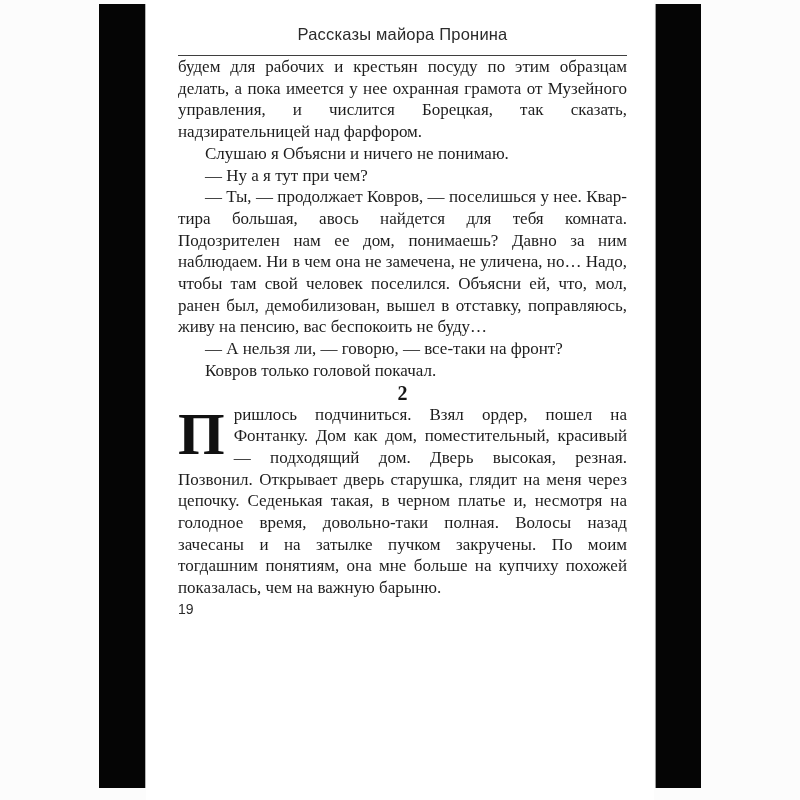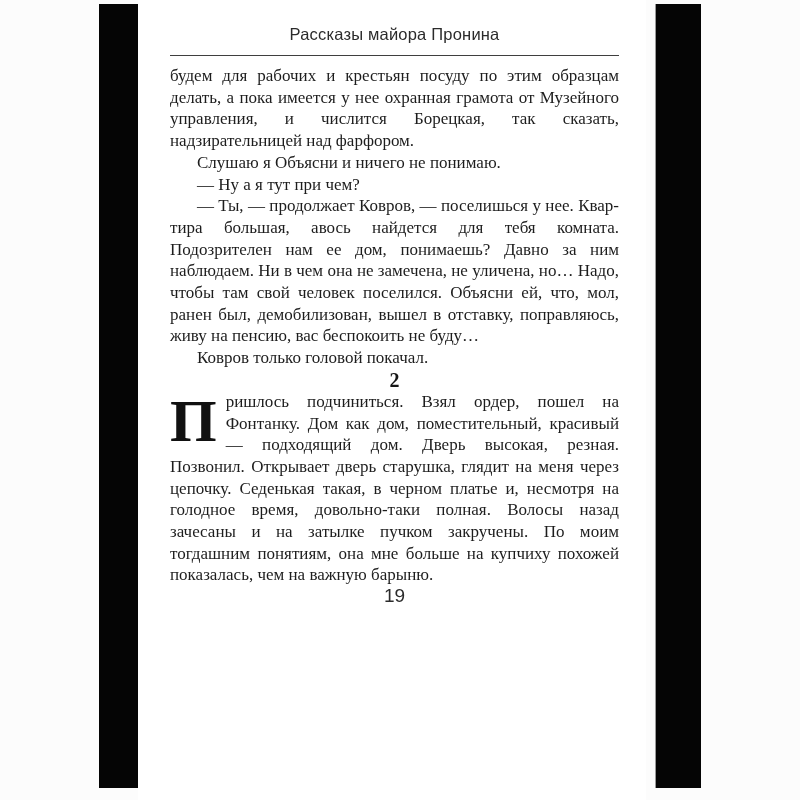--- a/index.html
+++ b/index.html
@@ -10,41 +10,40 @@
     overflow:hidden;
     font-family:"Liberation Serif", serif;
   }
   .edge-bar{
     position:absolute;top:4px;height:784px;
     background:#050505;
   }
   .edge-bar.left{left:99px;width:46px;border-right:1px solid #b5b5b5;}
   .edge-bar.right{left:655px;width:45px;border-left:1px solid #9a9a9a;}
   .page{
-    position:absolute;left:138px;top:0;
+    position:absolute;left:146px;top:0;
     width:508px;height:800px;
     background:#ffffff;
     box-sizing:border-box;
     padding:0 27px 0 32px;
   }
   .running-header{
     margin-top:24px;
     font-family:"Liberation Sans", sans-serif;
     font-size:16.5px;line-height:20px;
     text-align:center;
     color:#2b2b2b;
     letter-spacing:0.2px;
   }
   .header-rule{
     margin:11px 0 0 0;
     border:none;
     border-top:1.5px solid #3f3f3f;
   }
   .body-text{
-    margin-top:9px;
     font-size:17px;
     line-height:21.7px;
     color:#1d1d1d;
     text-align:justify;
     hyphens:manual;
     -webkit-hyphens:manual;
   }
   .body-text p{
     margin:0;
     text-indent:27px;
@@ -64,22 +63,22 @@
     font-size:60px;
     line-height:54px;
     height:62px;
     margin:3px 9px 0 0;
     font-weight:bold;
     color:#111;
   }
   .page-number{
     margin-top:1px;
     font-family:"Liberation Sans", sans-serif;
-    font-size:19px;line-height:18px;
-    text-align:center;
+    font-size:14px;line-height:18px;
+    text-align:left;
     color:#2b2b2b;
   }
 </style>
 </head>
 <body>
 
 <div class="canvas">
 
   <div class="edge-bar left"></div>
   <div class="edge-bar right"></div>
@@ -89,20 +88,21 @@
     <div class="running-header">Рассказы майора Пронина</div>
 
     <hr class="header-rule">
 
     <div class="body-text">
 
       <p class="flush">будем для рабочих и крестьян посуду по этим образцам делать, а пока имеется у нее охранная грамота от Музейного управле­ния, и числится Борецкая, так сказать, надзирательницей над фарфором.</p>
       <p>Слушаю я Объясни и ничего не понимаю.</p>
       <p>— Ну а я тут при чем?</p>
       <p>— Ты, — продолжает Ковров, — поселишься у нее. Квар­тира большая, авось найдется для тебя комната. Подозрителен нам ее дом, понимаешь? Давно за ним наблюдаем. Ни в чем она не замечена, не уличена, но… Надо, чтобы там свой человек по­селился. Объясни ей, что, мол, ранен был, демобилизован, вы­шел в отставку, поправляюсь, живу на пенсию, вас беспокоить не буду…</p>
+      <p>— А нельзя ли, — говорю, — все-таки на фронт?</p>
       <p>Ковров только головой покачал.</p>
 
       <p class="section-number">2</p>
 
       <p class="dropcap-para"><span class="drop-cap">П</span><span>ришлось подчиниться. Взял ордер, пошел на Фонтанку. Дом как дом, поместительный, красивый — подходящий дом. Дверь высокая, резная. Позвонил. Открывает дверь старуш­ка, глядит на меня через цепочку. Седенькая такая, в черном пла­тье и, несмотря на голодное время, довольно-таки полная. Во­лосы назад зачесаны и на затылке пучком закручены. По моим тогдашним понятиям, она мне больше на купчиху похожей по­казалась, чем на важную барыню.</span></p>
 
       <div class="page-number">19</div>
     </div>
 
   </div>

